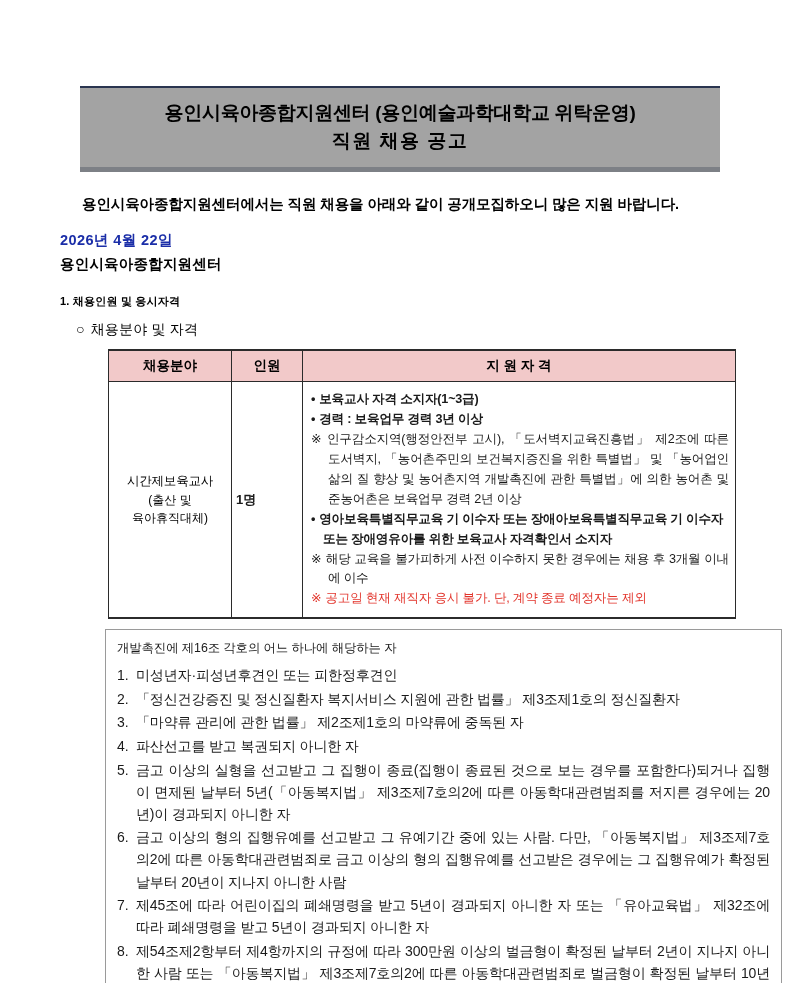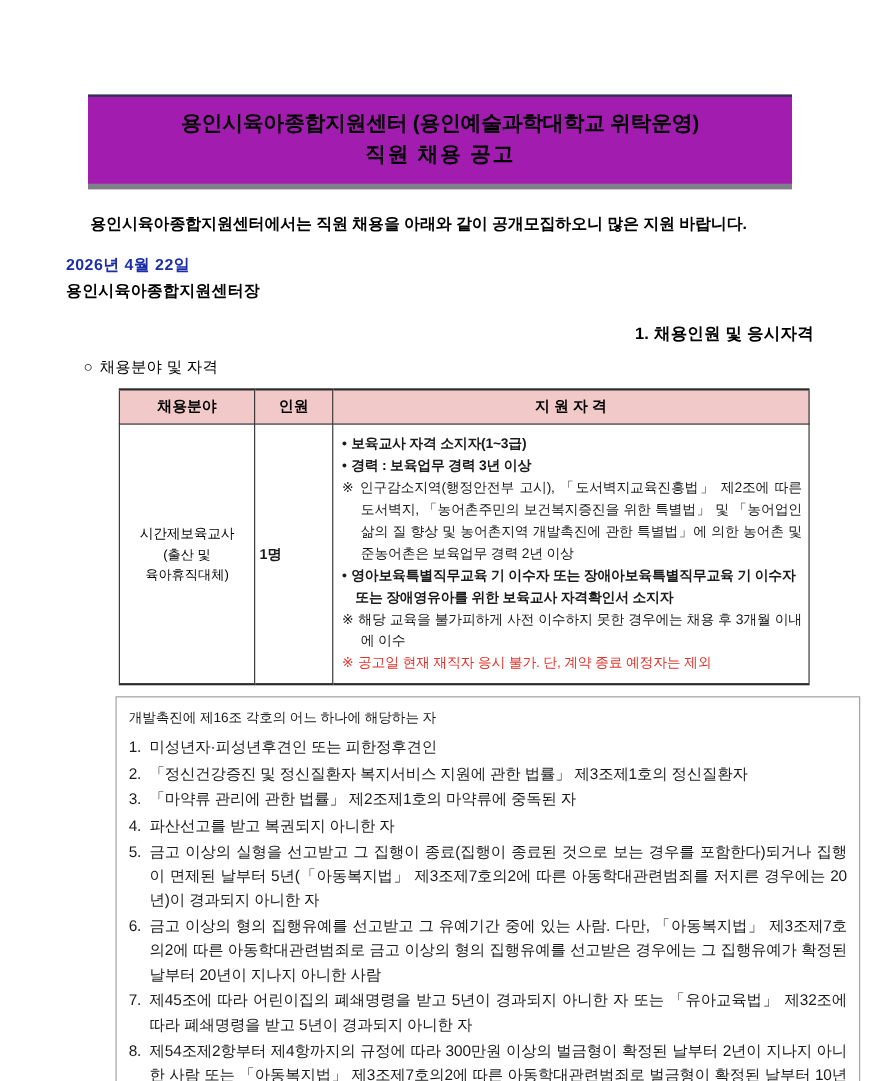--- a/index.html
+++ b/index.html
@@ -21,21 +21,21 @@
     height: 983px;
     box-sizing: border-box;
     padding: 0 60px;
   }
 
   
   .title-banner {
     margin-top: 86px;
     margin-left: 20px;
     margin-right: 20px;
-    background: #a21caf;
+    background: #a3a3a3;
     border-top: 2px solid #2a3550;
     border-bottom: 5px solid #7d8086;
     text-align: center;
     padding: 11px 6px 13px 6px;
   }
   .title-line {
     font-size: 19px;
     font-weight: bold;
     letter-spacing: -0.3px;
     line-height: 1.45;
@@ -73,25 +73,24 @@
     margin-top: 5px;
     font-size: 14.5px;
     font-weight: bold;
     color: #000000;
     letter-spacing: 0.2px;
   }
 
   
   .sec-head {
     margin-top: 20px;
-    font-size: 15px;
+    font-size: 11px;
     font-weight: bold;
     color: #000000;
     letter-spacing: 0.2px;
-    text-align: right;
   }
   .sub-head {
     margin-top: 12px;
     margin-left: 16px;
     font-size: 14px;
     color: #000000;
     letter-spacing: 0.2px;
   }
   .sub-head .circ { margin-right: 6px; }
 
@@ -217,21 +216,21 @@
 
   <div class="title-banner">
     <div class="title-line">용인시육아종합지원센터 (용인예술과학대학교 위탁운영)</div>
     <div class="title-line second">직원 채용 공고</div>
   </div>
 
   <div class="intro"><span class="indent"></span><span>용인시육아종합지원센터에서는 직원 채용을 아래와 같이 공개모집하오니 많은 지원 바랍니다.</span></div>
 
   <div class="sign-block">
     <div class="sign-date">2026년 4월 22일</div>
-    <div class="sign-name">용인시육아종합지원센터장</div>
+    <div class="sign-name">용인시육아종합지원센터</div>
   </div>
 
   <div class="sec-head">1. 채용인원 및 응시자격</div>
   <div class="sub-head"><span class="circ">○</span><span>채용분야 및 자격</span></div>
 
   <table class="recruit">
     <thead>
       <tr>
         <th class="col-field">채용분야</th>
         <th class="col-count">인원</th>

